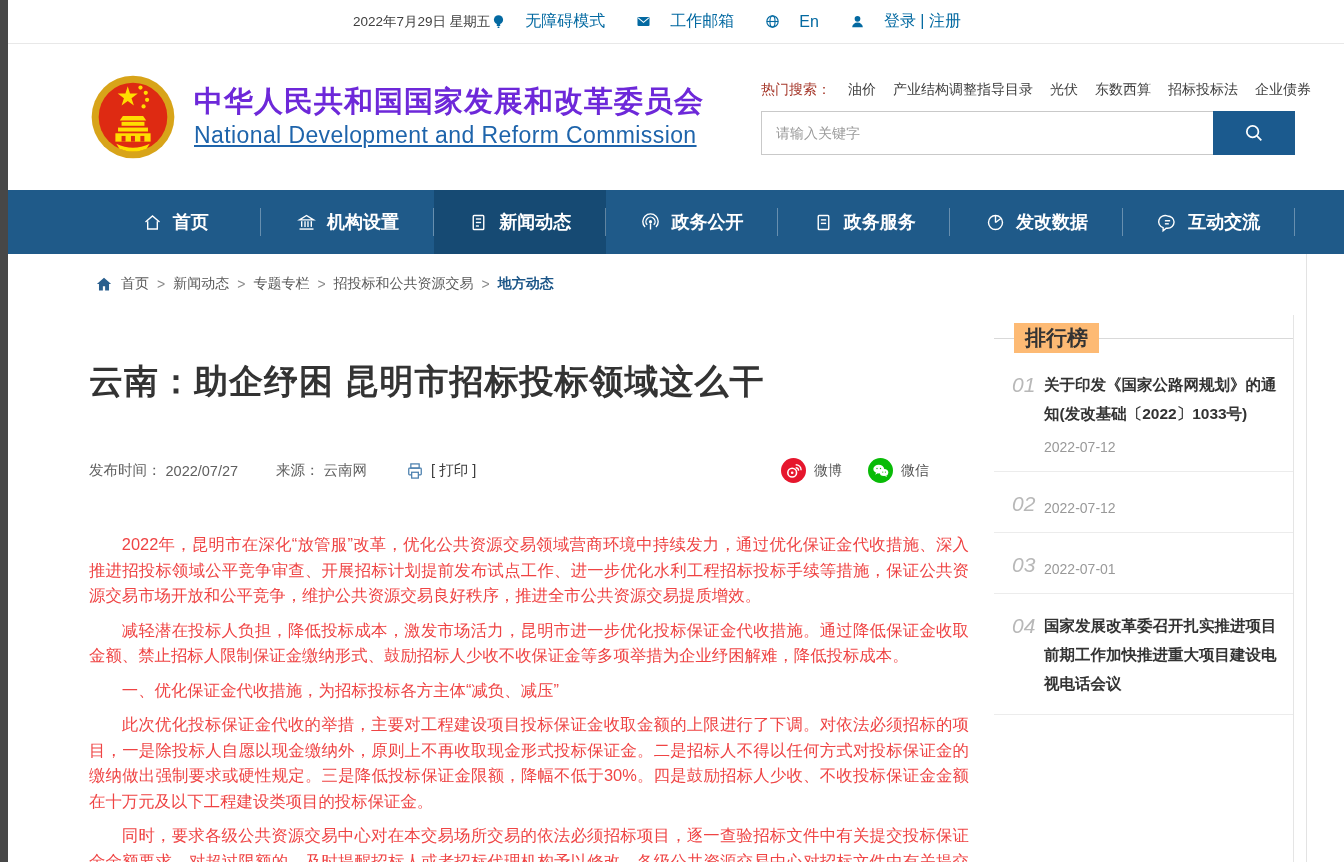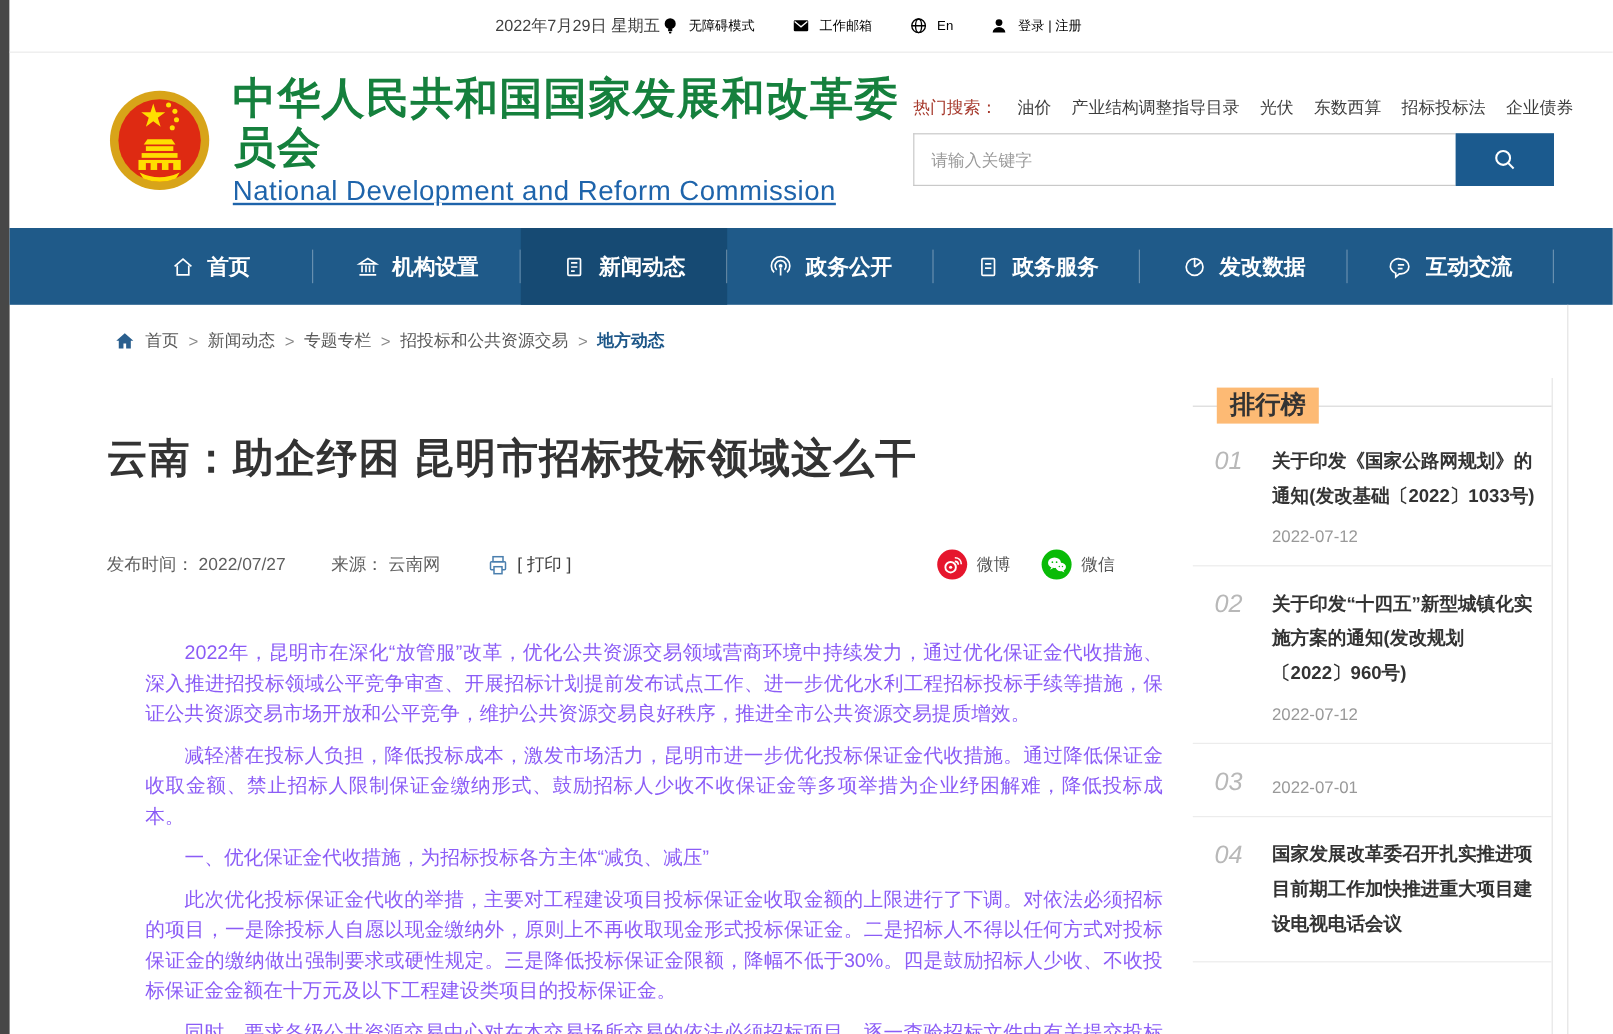--- a/index.html
+++ b/index.html
@@ -8,31 +8,31 @@
   .screen { position:relative; width:1344px; height:862px; display:flex; background:#fff; }
   .left-edge { flex:none; width:8px; height:100%; background:#474747; }
   .page-inner { flex:1; position:relative; }
   .container { margin-left:81px; width:1206px; }
 
   
   .topbar { height:44px; border-bottom:1px solid #e8e8e8; background:#fff; }
   .topbar-inner { height:100%; display:flex; align-items:center; justify-content:center; }
   .topbar-date { font-size:13.5px; color:#404040; }
   .topbar-links { display:flex; align-items:center; gap:30px; margin-right:70px; }
-  .topbar-link { display:flex; align-items:center; gap:7px; color:#000000; font-size:11px;
+  .topbar-link { display:flex; align-items:center; gap:18px; color:#0369a1; font-size:16px;
     text-decoration:none; cursor:pointer; }
   .tb-ic { width:17px; height:17px; display:inline-flex; }
   .tb-ic svg { width:100%; height:100%; }
 
   
   .header { height:146px; background:#fff; }
   .header-inner { height:100%; display:flex; align-items:center; justify-content:space-between; }
   .brand { display:flex; align-items:center; gap:17px; cursor:pointer; }
   .emblem { width:88px; height:88px; flex:none; }
-  .title-cn { font-size:36px; font-weight:700; color:#15803d; letter-spacing:1px; line-height:1.15; }
+  .title-cn { font-size:29px; font-weight:700; color:#6d28d9; letter-spacing:1px; line-height:1.15; }
   .title-en { font-size:23px; color:#1e64ab; letter-spacing:.4px; margin-top:3px;text-decoration:underline; }
   .search-area { width:534px; padding-top:2px; }
   .hot-row { display:flex; align-items:center; flex-wrap:nowrap; gap:17px; font-size:14px; margin-bottom:12px; white-space:nowrap; }
   .hot-label { color:#a6392c; }
   .hot-link { color:#3d3d3d; text-decoration:none; cursor:pointer; }
   .search-row { display:flex; }
   .search-input { flex:1; height:44px; border:1px solid #c9c9c9; border-right:none; outline:none;
     padding:0 14px; font-size:14px; color:#333; }
   .search-input::placeholder { color:#9a9a9a; }
   .search-btn { width:82px; height:44px; background:#1b5a8e; border:none; cursor:pointer;
@@ -65,31 +65,31 @@
   .meta-item { margin-right:38px; display:flex; align-items:center; gap:4px; }
   .print-btn { display:flex; align-items:center; gap:6px; color:#3c3c3c; text-decoration:none; cursor:pointer; }
   .print-ic { width:20px; height:20px; display:inline-flex; }
   .share-box { margin-left:auto; margin-right:40px; display:flex; align-items:center; gap:26px; }
   .share-item { display:flex; align-items:center; gap:8px; font-size:14px; color:#555; cursor:pointer; }
   .share-ic { width:25px; height:25px; border-radius:50%; display:flex; align-items:center; justify-content:center; }
   .share-ic svg { width:21px; height:21px; }
   .share-ic.weibo { background:#e6162d; }
   .share-ic.wechat { background:#09bb07; }
   .article-body { margin-top:49px; }
-  .article-body p { font-size:16.4px; color:#8b5cf6; line-height:25.5px; text-align:justify;
-    text-indent:2em; margin-bottom:9px;margin-left:32px; }
+  .article-body p { font-size:16.4px; color:#ef4444; line-height:25.5px; text-align:justify;
+    text-indent:2em; margin-bottom:9px; }
 
   
   .gap-col { width:25px; flex:none; }
   .sidebar { width:300px; flex:none; padding-top:8px; border-right:1px solid #e5e5e5; }
   .side-head { position:relative; height:30px; }
   .side-head::before { content:''; position:absolute; left:0; right:0; top:15px; border-top:1px solid #d9d9d9; }
   .side-head-text { position:relative; display:inline-block; background:#fdba74; margin-left:20px;
     padding:0 11px; font-size:21px; font-weight:700; color:#333; line-height:30px; }
-  .rank-item { display:flex; gap:16px; padding:17px 10px 16px 18px; border-bottom:1px solid #ececec; }
+  .rank-item { display:flex; padding:17px 10px 16px 18px; border-bottom:1px solid #ececec; }
   .rank-num { flex:none; width:32px; font-size:21px; font-style:italic; color:#b8b8b8; padding-top:3px; }
   .rank-body { flex:1; }
   .rank-title { display:block; font-size:15.5px; font-weight:700; color:#333; line-height:29px;
     text-decoration:none; cursor:pointer; }
   .rank-date { margin-top:11px; font-size:14px; color:#999; }
 
   .scroll-line { position:absolute; left:1298px; top:254px; bottom:0; width:1px; background:#e3e3e3; }
 </style>
 </head>
 <body>
@@ -368,21 +368,20 @@
           <span class="rank-num">01</span>
           <div class="rank-body">
             <a class="rank-title">关于印发《国家公路网规划》的通知(发改基础〔2022〕1033号)</a>
             <div class="rank-date">2022-07-12</div>
           </div>
         </div>
 
         <div class="rank-item">
           <span class="rank-num">02</span>
           <div class="rank-body">
-            <a class="rank-title">关于印发“十四五”新型城镇化实施方案的通知(发改规划〔2022〕960号)</a>
             <div class="rank-date">2022-07-12</div>
           </div>
         </div>
 
         <div class="rank-item">
           <span class="rank-num">03</span>
           <div class="rank-body">
             <div class="rank-date">2022-07-01</div>
           </div>
         </div>

